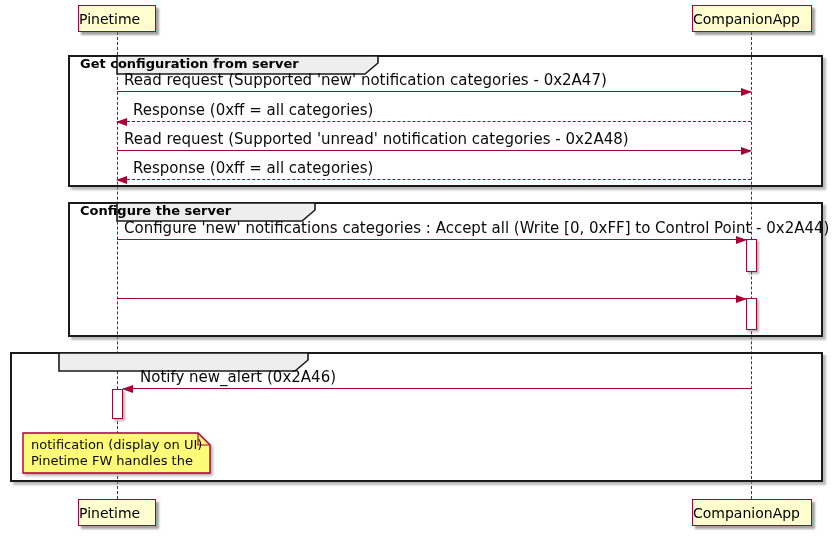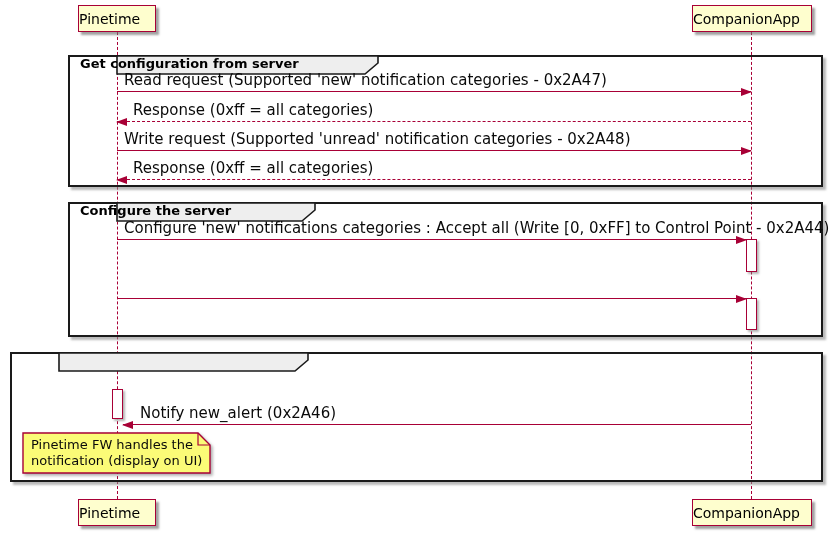--- a/index.html
+++ b/index.html
@@ -83,21 +83,21 @@
     <div class="lbl" style="left:7px;">Read request (Supported 'new' notification categories - 0x2A47)</div>
     <span class="ln"></span>
     <span class="head r"></span>
   </div>
   <div class="msg dashed" style="left:117px; top:105px; width:634px; height:17px;">
     <div class="lbl" style="left:16px;">Response (0xff = all categories)</div>
     <span class="ln"></span>
     <span class="head l"></span>
   </div>
   <div class="msg" style="left:117px; top:134px; width:634px; height:17px;">
-    <div class="lbl" style="left:7px;">Write request (Supported 'unread' notification categories - 0x2A48)</div>
+    <div class="lbl" style="left:7px;">Read request (Supported 'unread' notification categories - 0x2A48)</div>
     <span class="ln"></span>
     <span class="head r"></span>
   </div>
   <div class="msg dashed" style="left:117px; top:163px; width:634px; height:17px;">
     <div class="lbl" style="left:16px;">Response (0xff = all categories)</div>
     <span class="ln"></span>
     <span class="head l"></span>
   </div>
 
   <div class="frame" style="left:68px; top:202px; width:755px; height:135px;"></div>
@@ -121,32 +121,32 @@
   <div class="activation" style="left:746px; top:239px; height:33px;"></div>
   <div class="activation" style="left:746px; top:298px; height:32px;"></div>
 
   <div class="frame" style="left:10px; top:352px; width:813px; height:130px;"></div>
   <div class="ghead" style="left:10px; top:352px; width:251px; height:20px;">
     <svg width="251" height="20">
       <polygon points="1,1 250,1 250,8 237,19 1,19"></polygon>
     </svg>
   </div>
 
-  <div class="msg" style="left:123px; top:371px; width:628px; height:18px;margin-top:36px;">
+  <div class="msg" style="left:123px; top:371px; width:628px; height:18px;">
     <div class="lbl" style="left:17px;">Notify new_alert (0x2A46)</div>
     <span class="ln"></span>
     <span class="head l"></span>
   </div>
 
   <div class="activation" style="left:112px; top:389px; height:30px;"></div>
 
   <div class="note" style="left:22px; top:432px; width:192px; height:44px;">
     <svg width="192" height="44" style="filter:drop-shadow(2.5px 2.5px 1.5px rgba(120,120,120,.6));">
       <path class="body" d="M1,1 L176,1 L188,13 L188,41 L1,41 Z"></path>
       <path class="fold" d="M176,1 L176,13 L188,13"></path>
     </svg>
     <div class="ntext">
+      <div>notification (display on UI)</div>
       <div>Pinetime FW handles the</div>
-      <div>notification (display on UI)</div>
     </div>
   </div>
 
 </div>
 
 </body></html>

